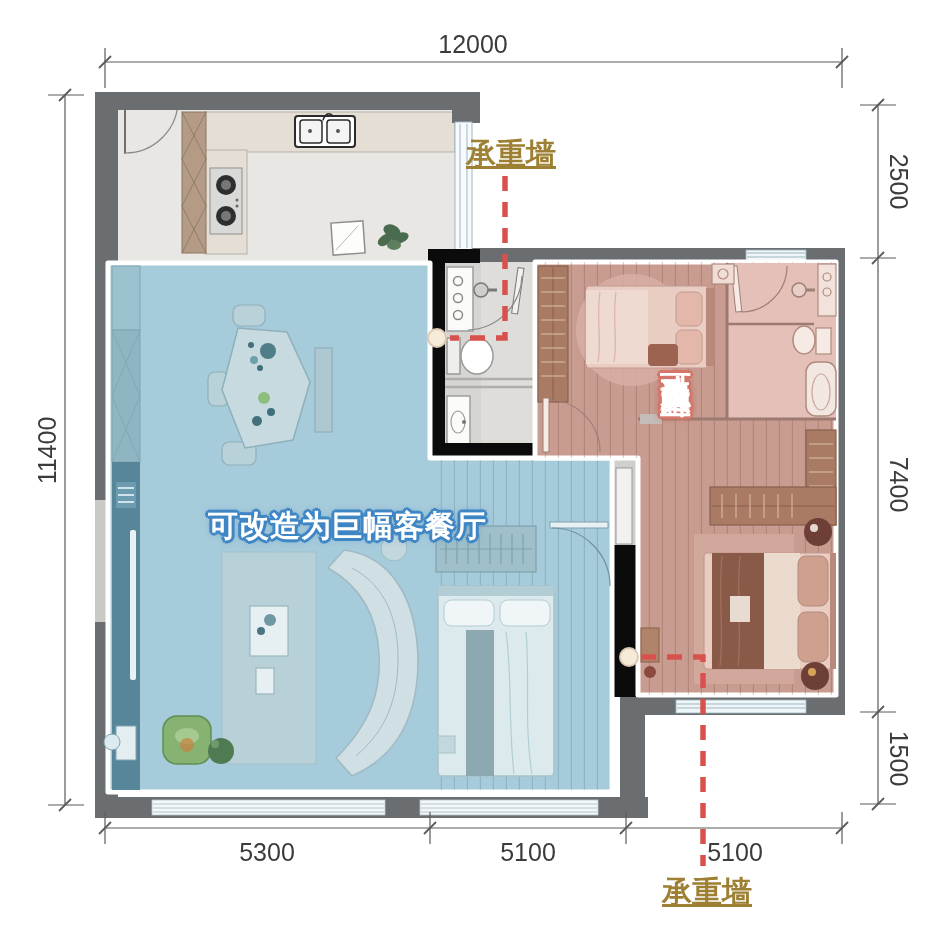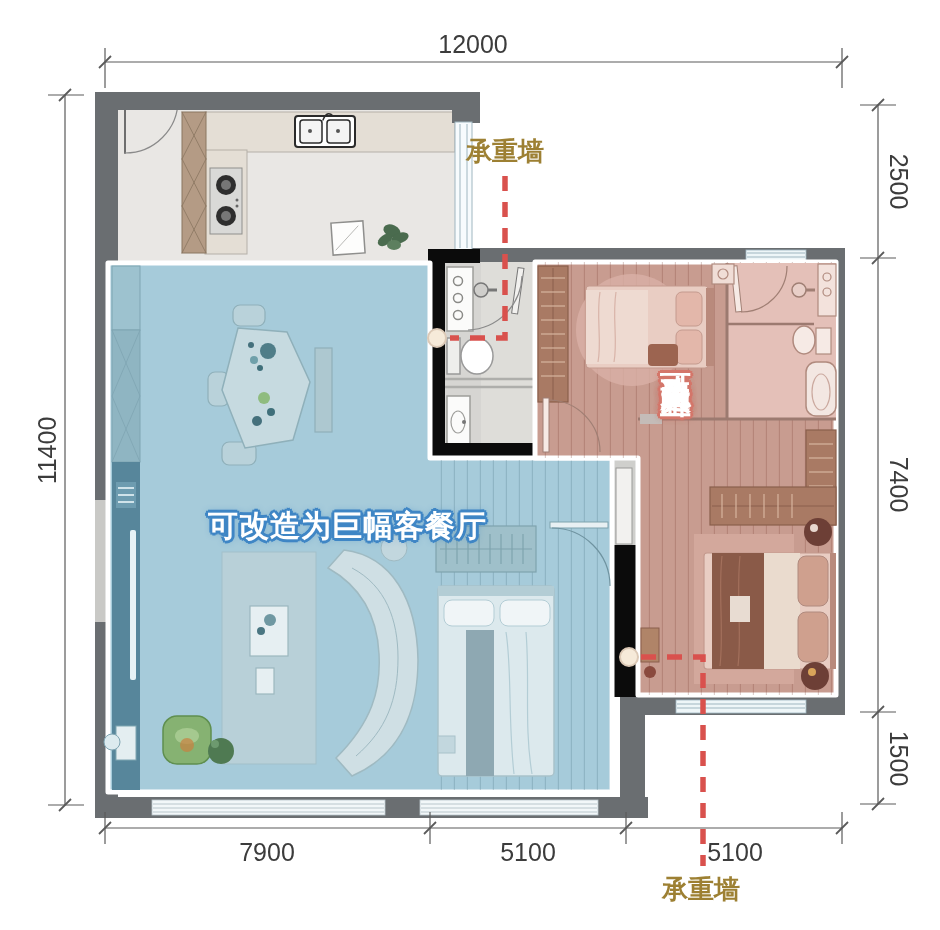--- a/index.html
+++ b/index.html
@@ -3,22 +3,22 @@
 <meta charset="utf-8">
 <style>
   html,body{margin:0;padding:0;background:#ffffff;}
   #stage{position:relative;width:940px;height:930px;background:#ffffff;overflow:hidden;
          font-family:"Liberation Sans", sans-serif;}
   svg{position:absolute;left:0;top:0;}
   .dim-label{position:absolute;color:#3c3c3c;font-size:25px;letter-spacing:0px;
              font-family:"Liberation Sans", sans-serif;text-align:center;white-space:nowrap;}
   .rot-cw{transform:rotate(90deg);}
   .rot-ccw{transform:rotate(-90deg);}
-  .gold-label{position:absolute;color:#9d8033;font-size:26px;font-weight:bold;
-              font-family:"DejaVu Sans", sans-serif;white-space:nowrap;}
+  .gold-label{position:absolute;color:#9d8033;font-size:30px;font-weight:bold;
+              font-family:"DejaVu Sans", sans-serif;white-space:nowrap;text-decoration:underline;}
   .note-blue{position:absolute;color:#ffffff;font-size:30px;font-weight:bold;letter-spacing:1px;
              font-family:Liberation Serif, serif;white-space:nowrap;
              text-shadow:-2px -2px 0 #3f86c5,2px -2px 0 #3f86c5,-2px 2px 0 #3f86c5,2px 2px 0 #3f86c5,
                          0 -3px 0 #3f86c5,0 3px 0 #3f86c5,-3px 0 0 #3f86c5,3px 0 0 #3f86c5,
                          0 0 7px rgba(63,134,197,.9);}
   .note-red{position:absolute;color:#ffffff;font-size:31px;font-weight:bold;
             font-family:"DejaVu Sans", sans-serif;
             writing-mode:vertical-rl;text-orientation:upright;letter-spacing:2px;
             text-shadow:-2px -2px 0 #d4766a,2px -2px 0 #d4766a,-2px 2px 0 #d4766a,2px 2px 0 #d4766a,
                         0 -3px 0 #d4766a,0 3px 0 #d4766a,-3px 0 0 #d4766a,3px 0 0 #d4766a,
@@ -350,21 +350,21 @@
         <line x1="860" y1="804" x2="896" y2="804"></line>
     <line x1="872" y1="111" x2="884" y2="99" stroke-width="1.8"></line>
         <line x1="872" y1="264" x2="884" y2="252" stroke-width="1.8"></line>
     <line x1="872" y1="718" x2="884" y2="706" stroke-width="1.8"></line>
         <line x1="872" y1="810" x2="884" y2="798" stroke-width="1.8"></line>
   </g>
 </svg>
 
   <div class="dim-label" style="left:428px;top:30px;width:90px;">12000</div>
 
-  <div class="dim-label" style="left:222px;top:838px;width:90px;">7900</div>
+  <div class="dim-label" style="left:222px;top:838px;width:90px;">5300</div>
   <div class="dim-label" style="left:483px;top:838px;width:90px;">5100</div>
   <div class="dim-label" style="left:690px;top:838px;width:90px;">5100</div>
 
   <div class="dim-label rot-ccw" style="left:2px;top:436px;width:90px;">11400</div>
 
   <div class="dim-label rot-cw" style="left:853px;top:167px;width:90px;">2500</div>
   <div class="dim-label rot-cw" style="left:853px;top:470px;width:90px;">7400</div>
   <div class="dim-label rot-cw" style="left:853px;top:744px;width:90px;">1500</div>
 
   <div class="gold-label" style="left:466px;top:134px;">承重墙</div>

